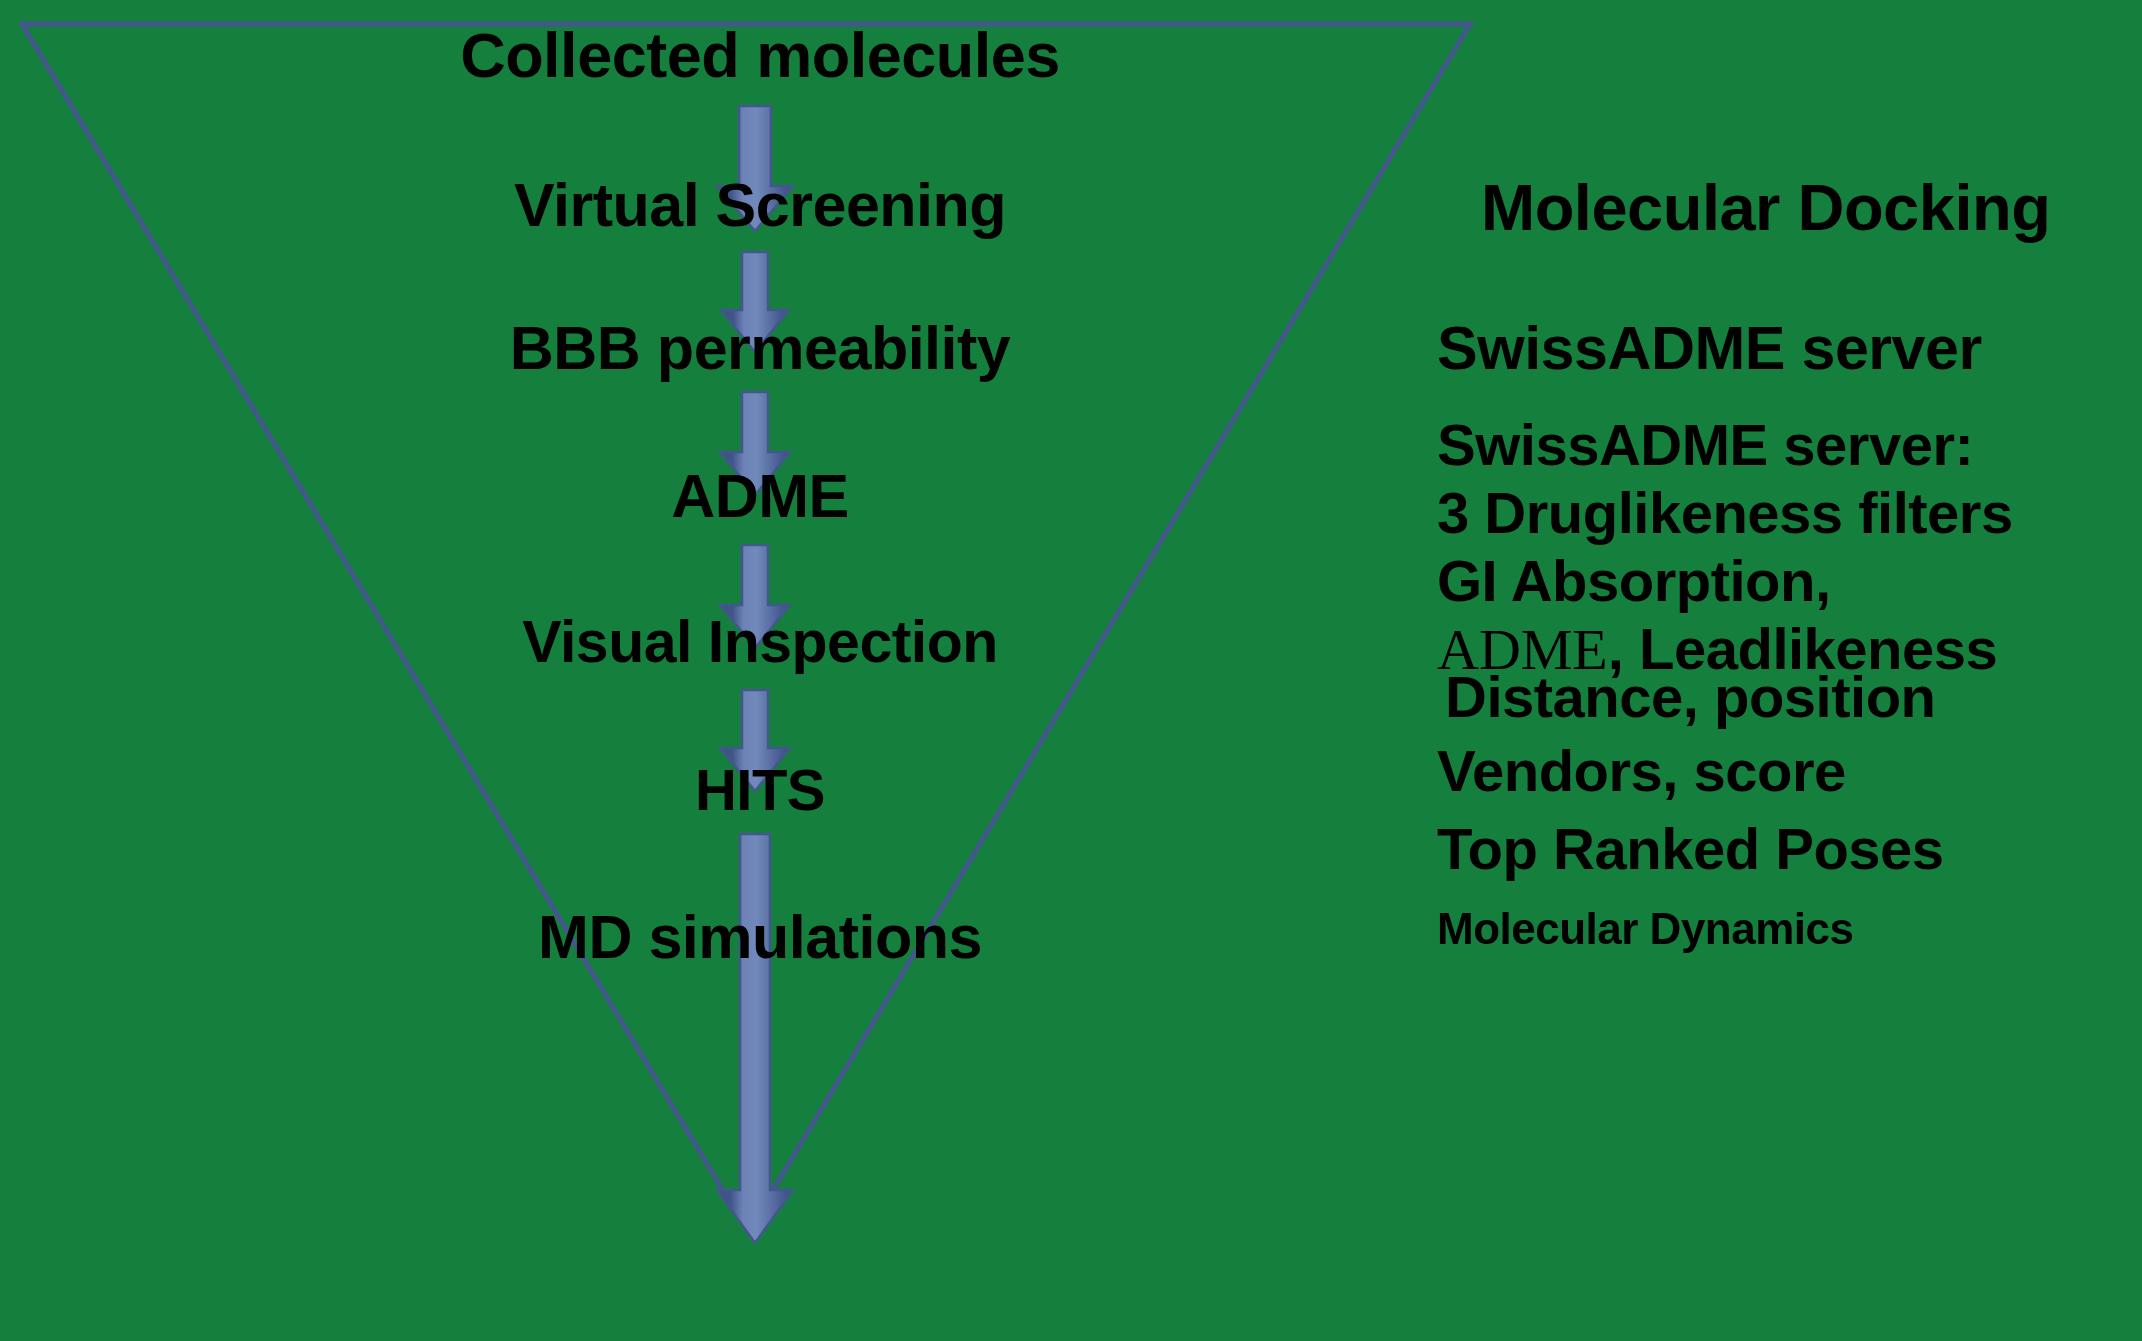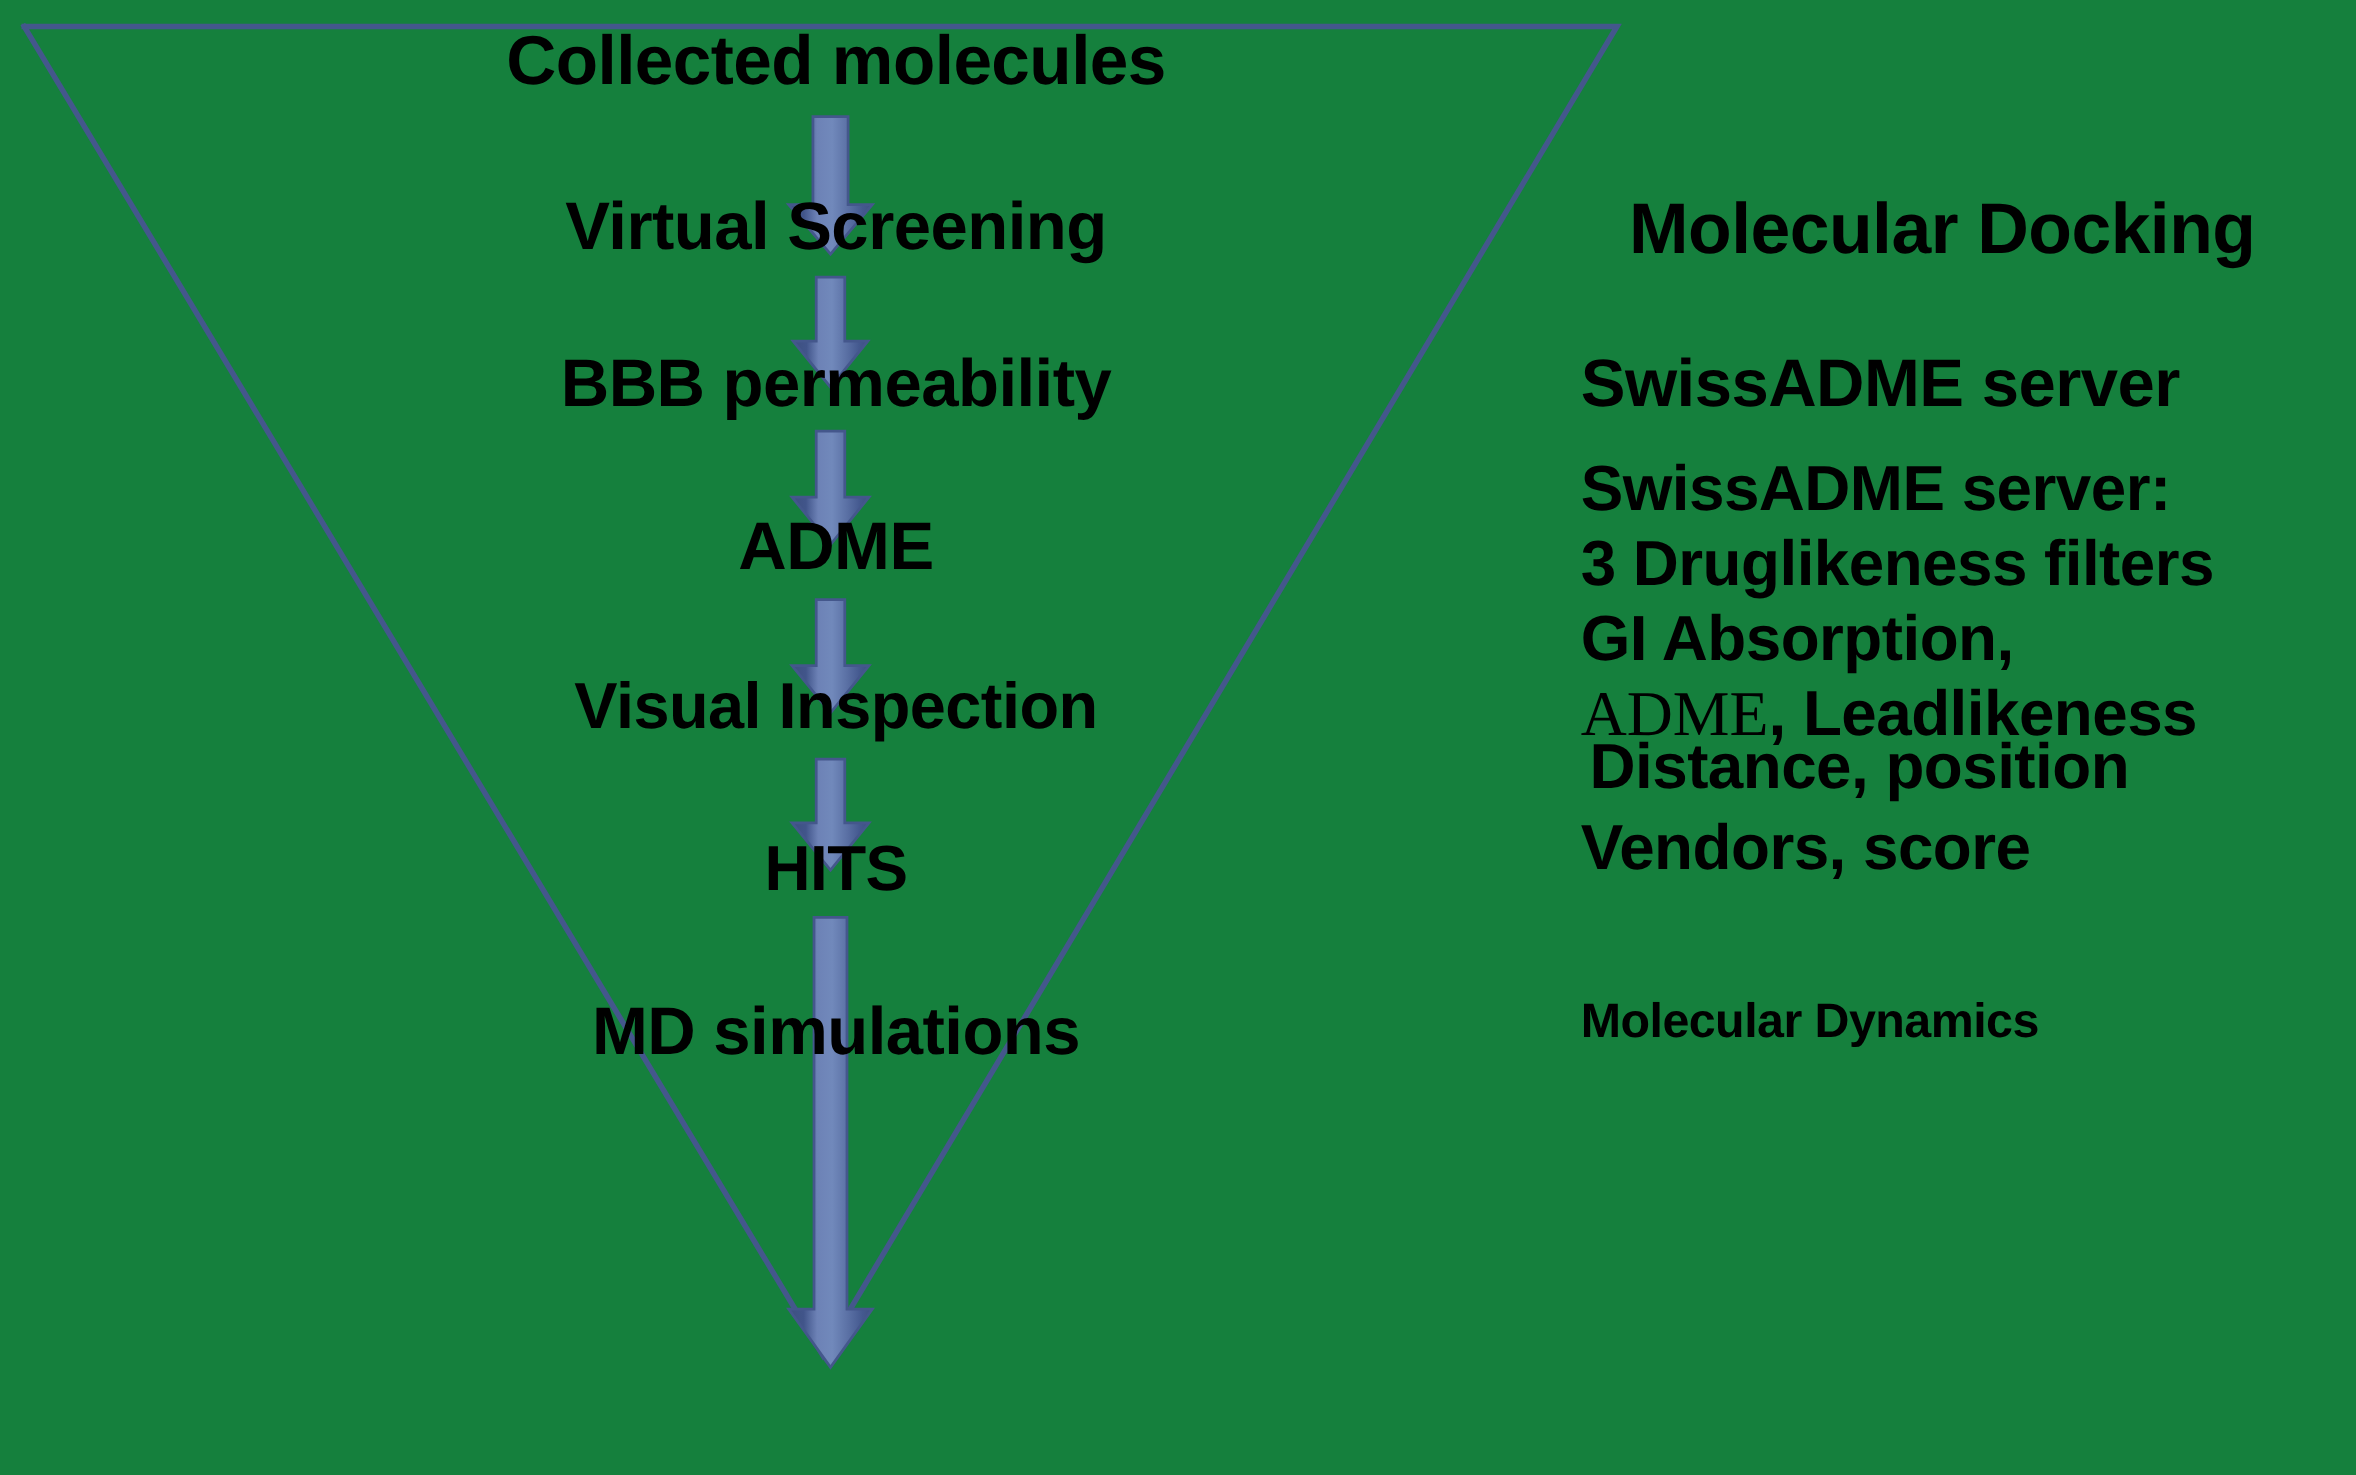--- a/index.html
+++ b/index.html
@@ -150,18 +150,21 @@
   </div>
 
   <div class="method-label" style="left:1445px; top:668px; font-size:58px;">
     <span>Distance, position</span>
   </div>
 
   <div class="method-label" style="left:1437px; top:742px; font-size:58px;">
     <span>Vendors, score</span>
   </div>
 
+  <div class="method-label" style="left:1437px; top:820px; font-size:58px;">
+    <span>Top Ranked Poses</span>
+  </div>
 
   <div class="method-label" style="left:1437px; top:907px; font-size:44px;">
     <span>Molecular Dynamics</span>
   </div>
 
 </div>
 
 </body></html>

